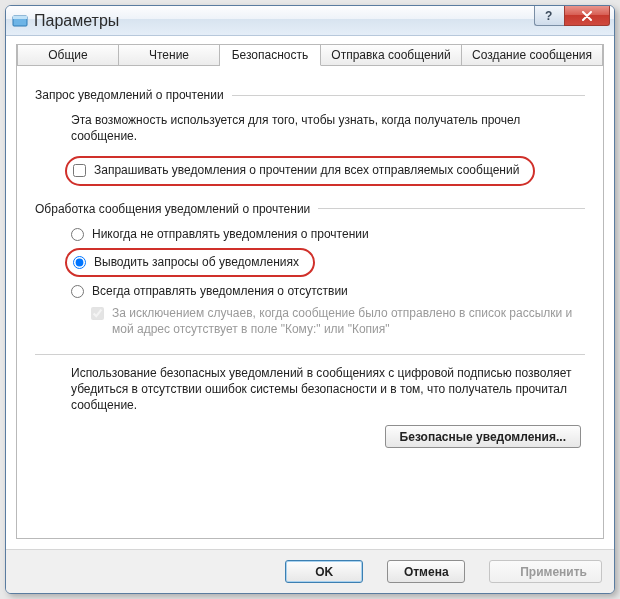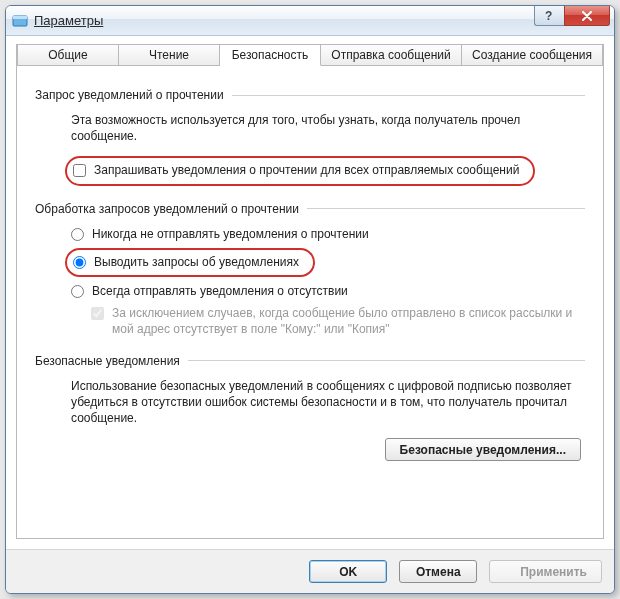--- a/index.html
+++ b/index.html
@@ -32,22 +32,21 @@
     padding: 0 0 0 6px;
     position: relative;
   }
   .titlebar .appicon {
     width: 16px; height: 16px;
     margin-right: 6px;
     display: inline-block;
   }
   .titlebar .title {
     color: #2b2b2b;
-    font-size: 13px;
-    text-decoration: underline;
+    font-size: 16px;
   }
   .titlebar .winbtns {
     position: absolute;
     right: 0;
     top: 0;
     display: flex;
   }
   .winbtn {
     height: 20px;
     border: 1px solid #7a8ea5;
@@ -188,21 +187,21 @@
     box-shadow: 0 0 0 1px #a7d1ef inset;
   }
   .secure-btn-row {
     display: flex;
     justify-content: flex-end;
     margin: 12px 4px 0 0;
   }
   .footer {
     display: flex;
     justify-content: flex-end;
-    gap: 12px;
+    gap: 24px;
     padding: 10px 12px;
     background: #f0f0f0;
     border-top: 1px solid #d6d6d6;
   }
   .footer .btn { min-width: 78px; justify-content: center; }
 </style>
 </head>
 <body>
 
 <div class="window">
@@ -248,21 +247,21 @@
         </div>
         <p class="desc">Эта возможность используется для того, чтобы узнать, когда получатель прочел сообщение.</p>
         <div class="option" style="margin-left:30px">
           <span class="highlight">
             <input type="checkbox" style="">
             <label>Запрашивать уведомления о прочтении для всех отправляемых сообщений</label>
           </span>
         </div>
 
         <div class="section-head" style="margin-top:16px">
-          <span class="label">Обработка запросов уведомлений о прочтении</span>
+          <span class="label">Обработка сообщения уведомлений о прочтении</span>
           <span class="line"></span>
         </div>
         <div class="option">
           <input type="radio" name="h" style="">
           <label>Никогда не отправлять уведомления о прочтении</label>
         </div>
         <div class="option" style="margin-left:30px">
           <span class="highlight">
             <input type="radio" name="h" checked="" style="">
             <label style="font-weight:normal">Выводить запросы об уведомлениях</label>
@@ -271,21 +270,20 @@
         <div class="option">
           <input type="radio" name="h" style="">
           <label>Всегда отправлять уведомления о отсутствии</label>
         </div>
         <div class="option sub disabled">
           <input type="checkbox" checked="" disabled="" style="">
           <label>За исключением случаев, когда сообщение было отправлено в список рассылки и мой адрес отсутствует в поле "Кому:" или "Копия"</label>
         </div>
 
         <div class="section-head" style="margin-top:16px">
-          <span class="label">Безопасные уведомления</span>
           <span class="line"></span>
         </div>
         <p class="desc">Использование безопасных уведомлений в сообщениях с цифровой подписью позволяет убедиться в отсутствии ошибок системы безопасности и в том, что получатель прочитал сообщение.</p>
         <div class="secure-btn-row">
           <button class="btn">Безопасные уведомления...</button>
         </div>
 
       </div>
     </div>
   </div>

